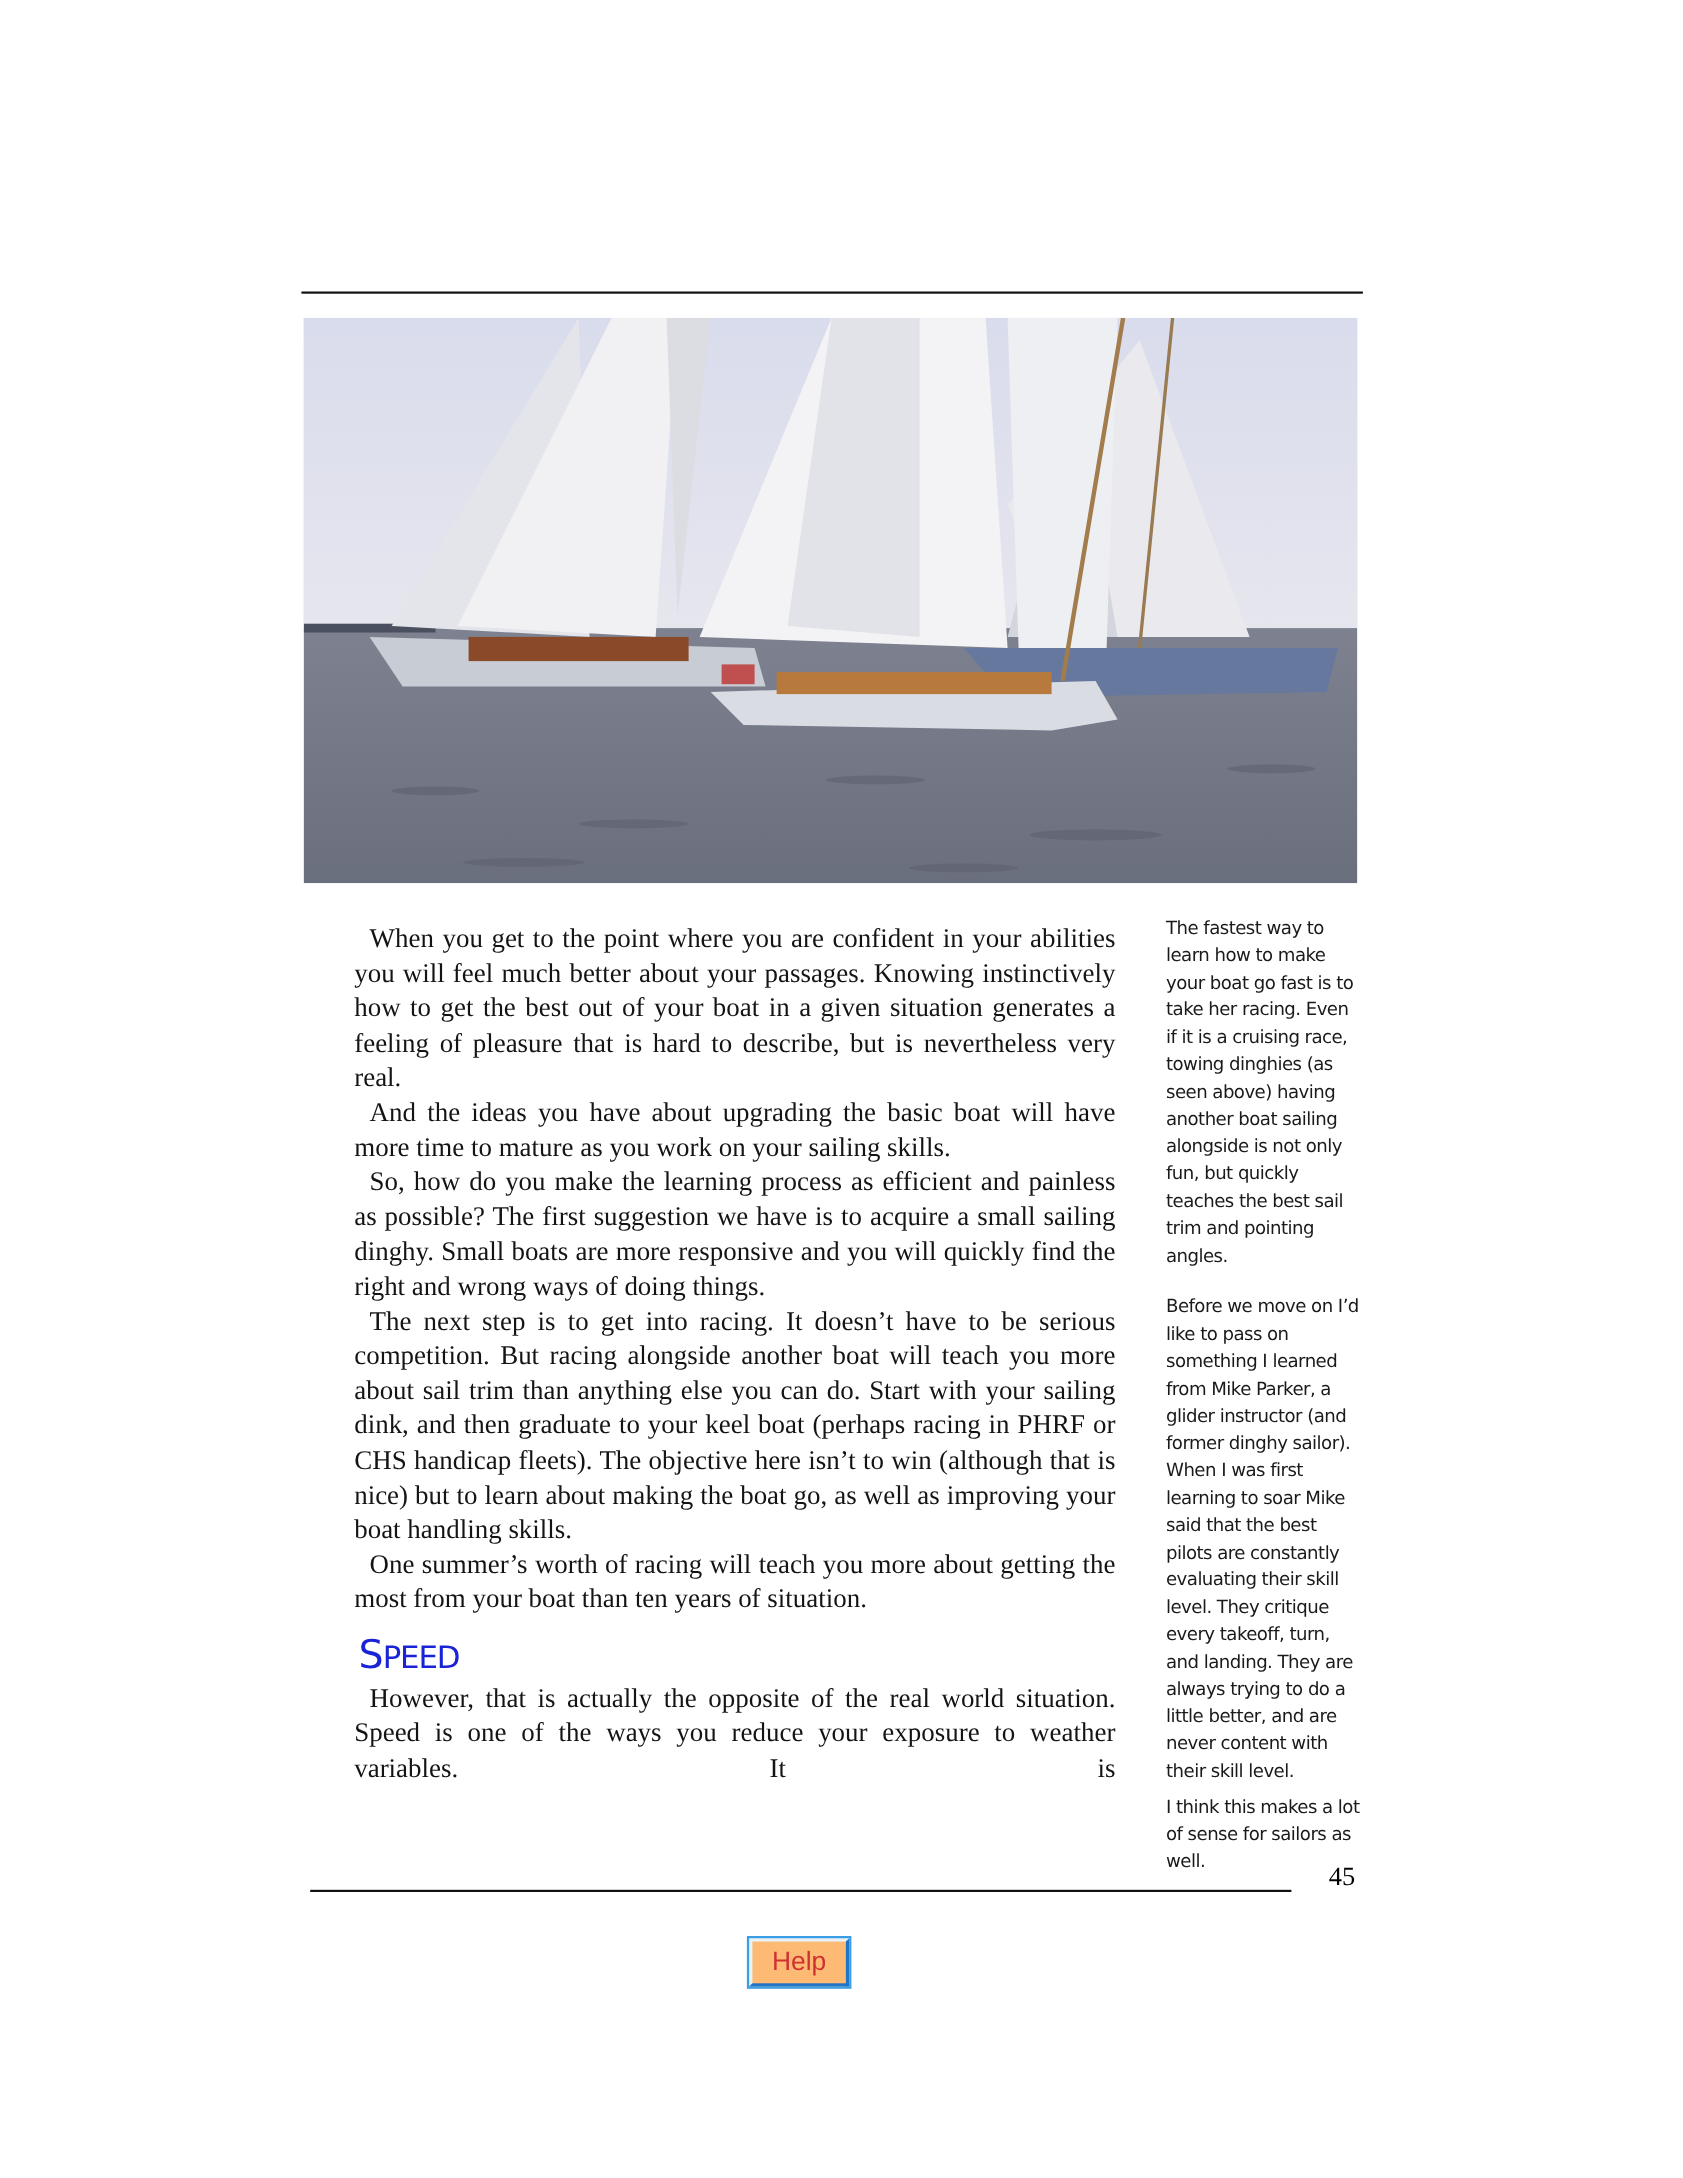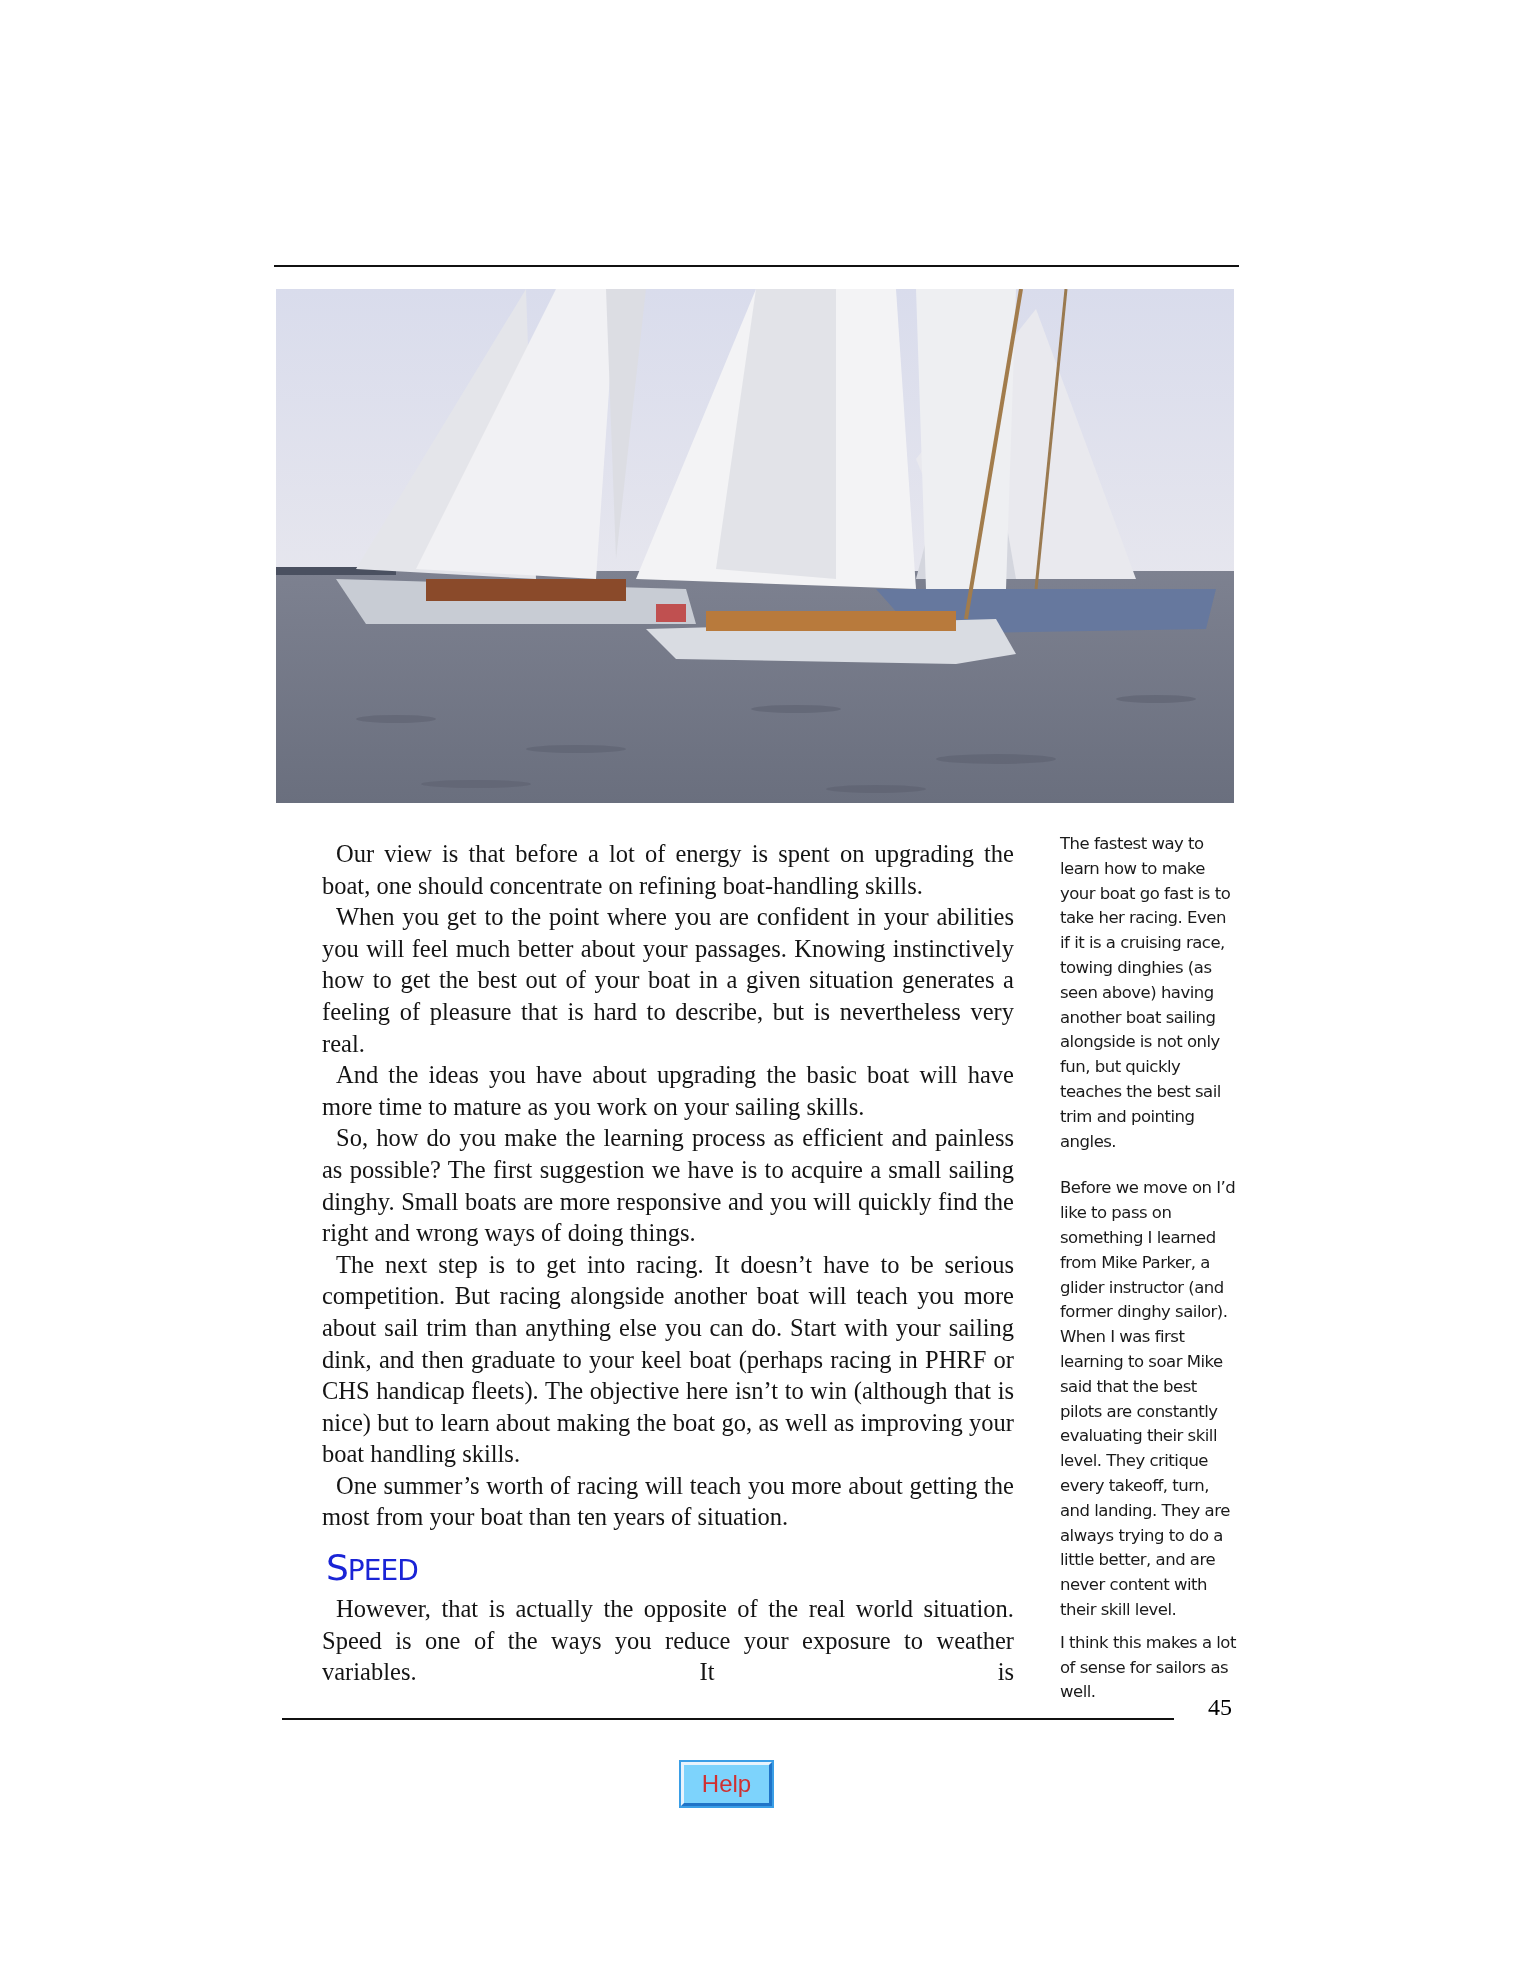--- a/index.html
+++ b/index.html
@@ -12,21 +12,21 @@
   .main-col p { margin:0; text-indent:14px; text-align:justify; }
   .main-col h2 { margin:13px 0 0 4px; font-family:"DejaVu Sans", sans-serif; font-weight:normal;
     color:#1a24d6; font-size:36px; line-height:44px; letter-spacing:-1px; }
   .main-col h2 .sc { font-size:28px; }
   .side-col { position:absolute; left:1060px; top:832px; width:192px;
     font-family:"DejaVu Sans", sans-serif; font-size:16.5px; line-height:24.8px; color:#1a1a1a; letter-spacing:-0.5px; }
   .side-col p { margin:0 16px 14px 0; }
   .bottom-rule { position:absolute; left:282px; top:1718px; width:892px; height:2px; background:#111; }
   .page-num { position:absolute; left:1208px; top:1694px; font-family:"Liberation Serif", serif; font-size:24px; color:#000000; }
   .help-btn { position:absolute; left:681px; top:1762px; width:91px; height:44px; box-sizing:border-box;
-    background:#7dd3fc; border:3px solid #1f74c8; border-top-color:#e8f3fc; border-left-color:#e8f3fc;
+    background:#fdba74; border:3px solid #1f74c8; border-top-color:#e8f3fc; border-left-color:#e8f3fc;
     outline:2px solid #3a9ee6; color:#d03030; font-family:"Liberation Sans", sans-serif; font-size:24px;
     display:flex; align-items:center; justify-content:center; cursor:pointer; padding:0; }
 </style>
 </head>
 <body>
 
 <div class="top-rule"></div>
 
 <div class="photo" title="Three classic wooden sailboats racing side by side on grey water, white sails set, one towing a dinghy">
   <svg viewBox="0 0 958 514" preserveAspectRatio="none">
@@ -69,21 +69,20 @@
       <ellipse cx="520" cy="420" rx="45" ry="4"></ellipse>
       <ellipse cx="720" cy="470" rx="60" ry="5"></ellipse>
       <ellipse cx="880" cy="410" rx="40" ry="4"></ellipse>
       <ellipse cx="200" cy="495" rx="55" ry="4"></ellipse>
       <ellipse cx="600" cy="500" rx="50" ry="4"></ellipse>
     </g>
   </svg>
 </div>
 
 <div class="main-col">
-  <p>Our view is that before a lot of energy is spent on upgrading the boat, one should concentrate on refining boat-handling skills.</p>
   <p>When you get to the point where you are confident in your abilities you will feel much better about your passages. Knowing instinctively how to get the best out of your boat in a given situation generates a feeling of pleasure that is hard to describe, but is nevertheless very real.</p>
   <p>And the ideas you have about upgrading the basic boat will have more time to mature as you work on your sailing skills.</p>
   <p>So, how do you make the learning process as efficient and painless as possible? The first suggestion we have is to acquire a small sailing dinghy. Small boats are more responsive and you will quickly find the right and wrong ways of doing things.</p>
   <p>The next step is to get into racing. It doesn’t have to be serious competition. But racing alongside another boat will teach you more about sail trim than anything else you can do. Start with your sailing dink, and then graduate to your keel boat (perhaps racing in PHRF or CHS handicap fleets). The objective here isn’t to win (although that is nice) but to learn about making the boat go, as well as improving your boat handling skills.</p>
   <p>One summer’s worth of racing will teach you more about getting the most from your boat than ten years of situation.</p>
   <h2><span>S</span><span class="sc">PEED</span></h2>
   <p style="text-align-last:justify;">However, that is actually the opposite of the real world situation. Speed is one of the ways you reduce your exposure to weather variables. It is</p>
 </div>
 
 <div class="side-col">

